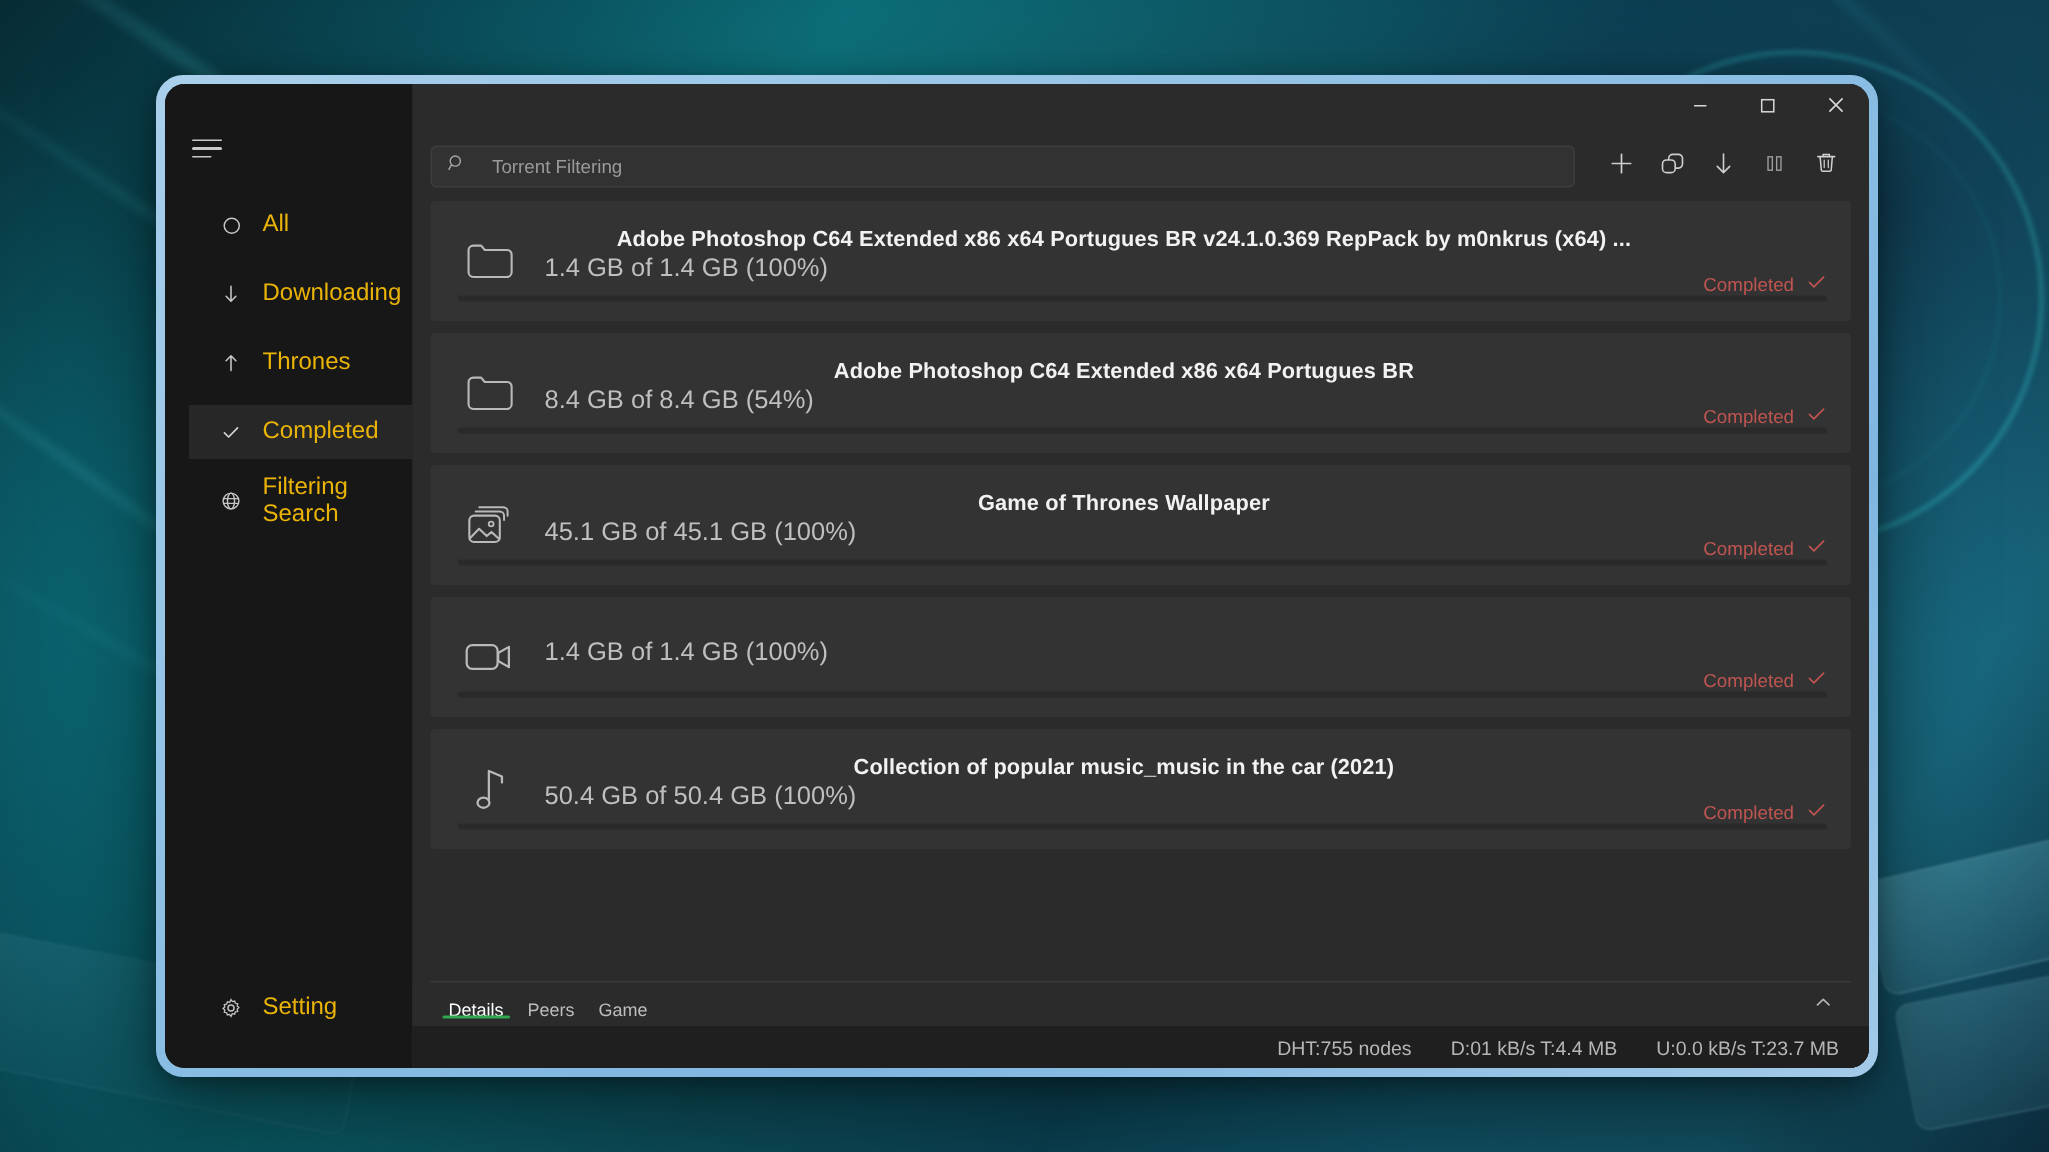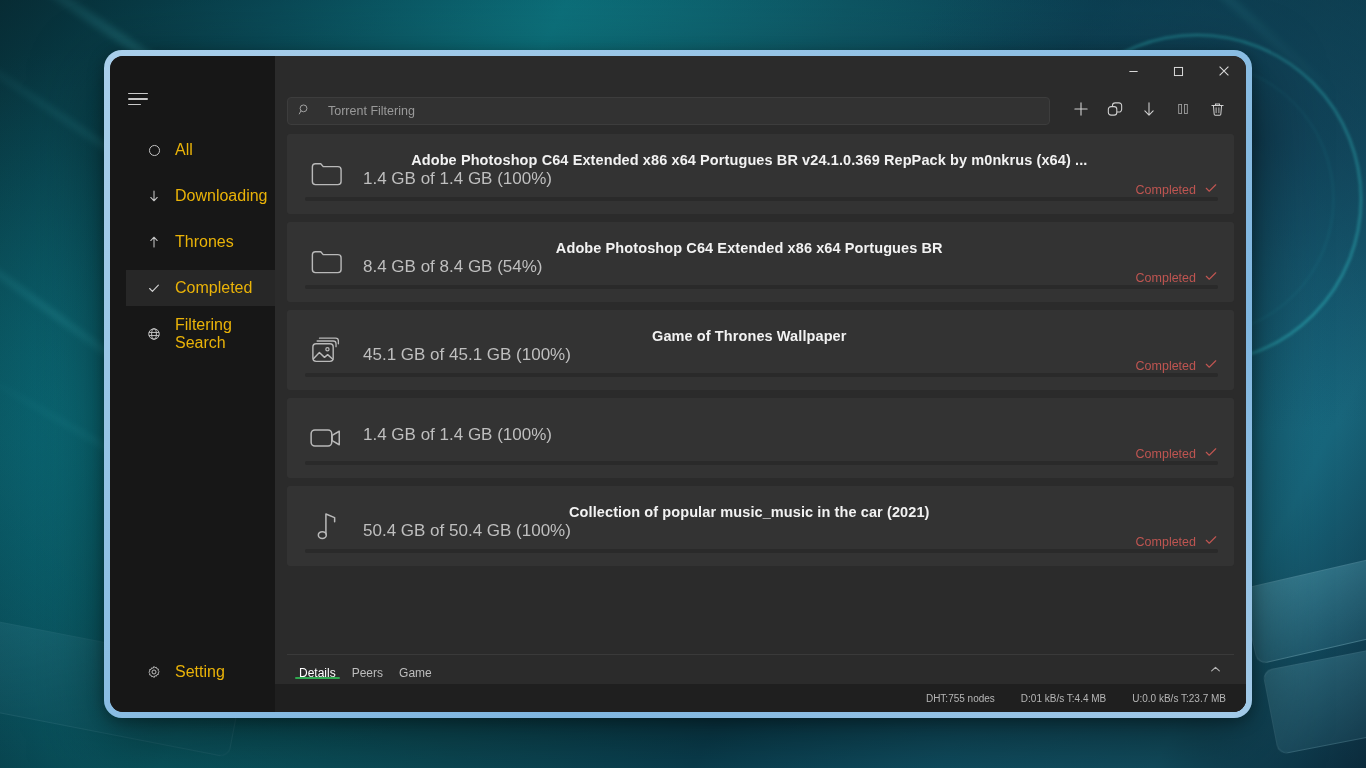--- a/index.html
+++ b/index.html
@@ -232,21 +232,21 @@
     height:30px; width:26px;
     display:flex; align-items:center; justify-content:center;
     color:#b5b5b5; cursor:pointer;
   }
   #statusbar{
     height:28px;
     display:flex; align-items:center; justify-content:flex-end;
     gap:26px;
     padding:0 20px 0 12px;
     background:#1f1f1f;
-    color:#b6b6b6; font-size:10px;
+    color:#b6b6b6; font-size:13px;
   }
   .status-item{ white-space:nowrap; }
 </style>
 </head>
 <body>
 
 <div id="desktop">
 
   <div class="streak" style="left:-120px; top:80px; width:620px; height:10px; transform:rotate(34deg); opacity:.45;"></div>
   <div class="streak" style="left:-160px; top:200px; width:700px; height:7px; transform:rotate(34deg); opacity:.35;"></div>

